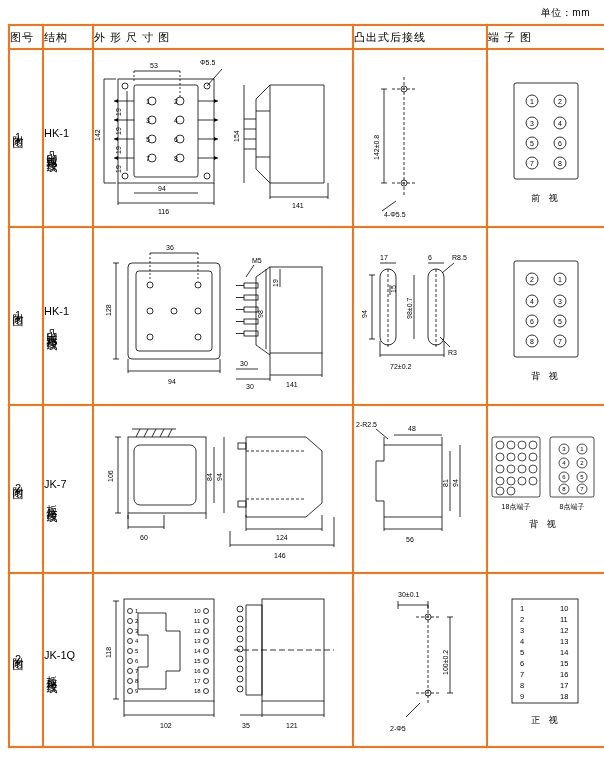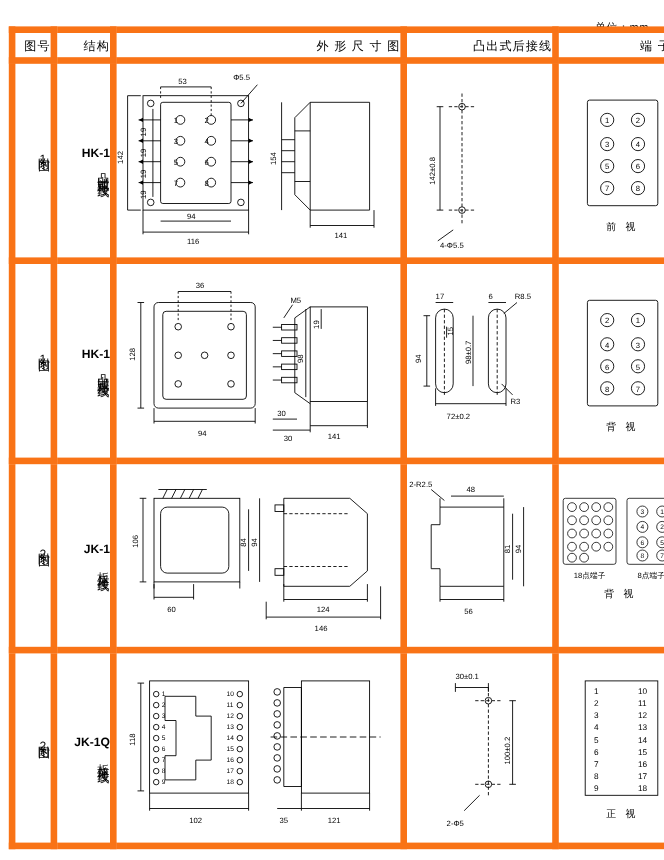--- a/index.html
+++ b/index.html
@@ -20,35 +20,34 @@
     left: 0; top: 0;
     width: 604px;
     height: 782px;
   }
   .unit-line {
     position: absolute;
     right: 14px;
     top: 6px;
     font-size: 10px;
     letter-spacing: 0.5px;
-    margin-top: 12px;
   }
   table.main {
     position: absolute;
     left: 8px;
     top: 24px;
     width: 588px;
     border-collapse: collapse;
     table-layout: fixed;
   }
   table.main th, table.main td {
-    border: 6px solid #f97316;
+    border: 2px solid #f97316;
     padding: 0;
     vertical-align: middle;
-    text-align: right;
+    text-align: left;
   }
   table.main thead th {
     height: 22px;
     font-weight: normal;
     font-size: 11px;
     letter-spacing: 1px;
   }
   .col-no { width: 32px; }
   .col-struct { width: 48px; }
   .col-outline { width: 258px; margin-top: 20px; }
@@ -65,21 +64,20 @@
     white-space: nowrap;
   }
   .struct-cell {
     font-size: 11px;
     line-height: 14px;
   }
   .struct-top {
     display: block;
     margin: 6px 0 2px 0;
     font-size: 11px;
-    font-weight: bold;
   }
   svg { display: block; }
   .r1 td { height: 176px; }
   .r2 td { height: 176px; }
   .r3 td { height: 166px; }
   .r4 td { height: 172px; }
 </style>
 </head>
 <body>
 
@@ -385,21 +383,21 @@
             <text x="58" y="150" font-size="9" text-anchor="middle" font-family="Liberation Sans, sans-serif" letter-spacing="3">背 视</text>
           </svg>
         </td>
       </tr>
 
       <tr class="r3">
         <td>
           <span class="vlabel">附图2</span>
         </td>
         <td class="struct-cell">
-          <span class="struct-top">JK-1</span>
+          <span class="struct-top">JK-7</span>
           <span class="vlabel">板后接线</span>
         </td>
         <td>
           <svg width="256" height="164" viewBox="0 0 256 164">
             <g stroke="#000" fill="none" stroke-width="0.8">
 
               <rect x="34" y="30" width="78" height="76"></rect>
               <rect x="40" y="38" width="62" height="60" rx="6"></rect>
 
               <path d="M42,30 l4,-8 M50,30 l4,-8 M58,30 l4,-8 M66,30 l4,-8 M74,30 l4,-8"></path>

